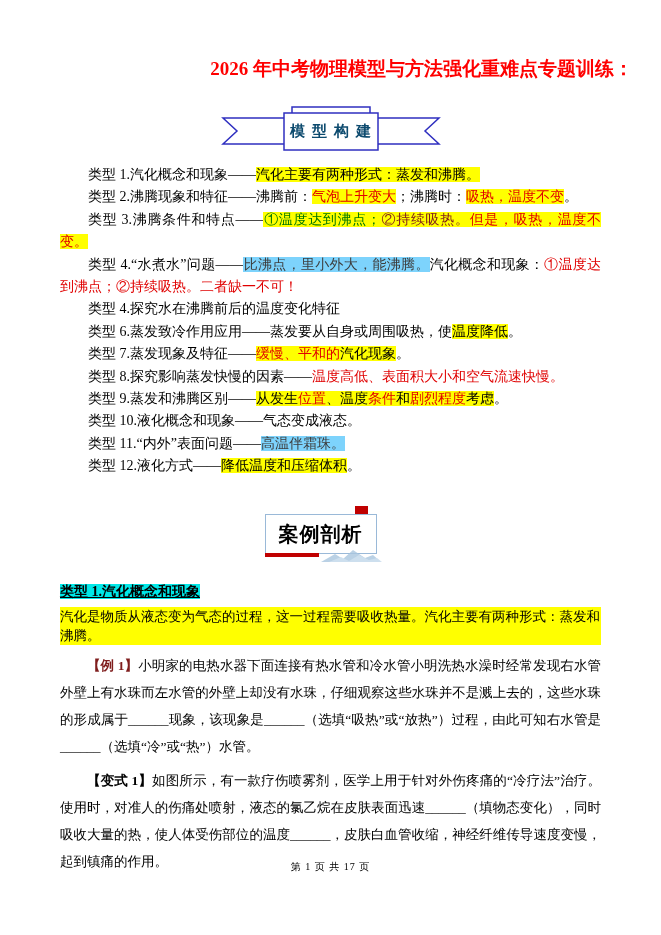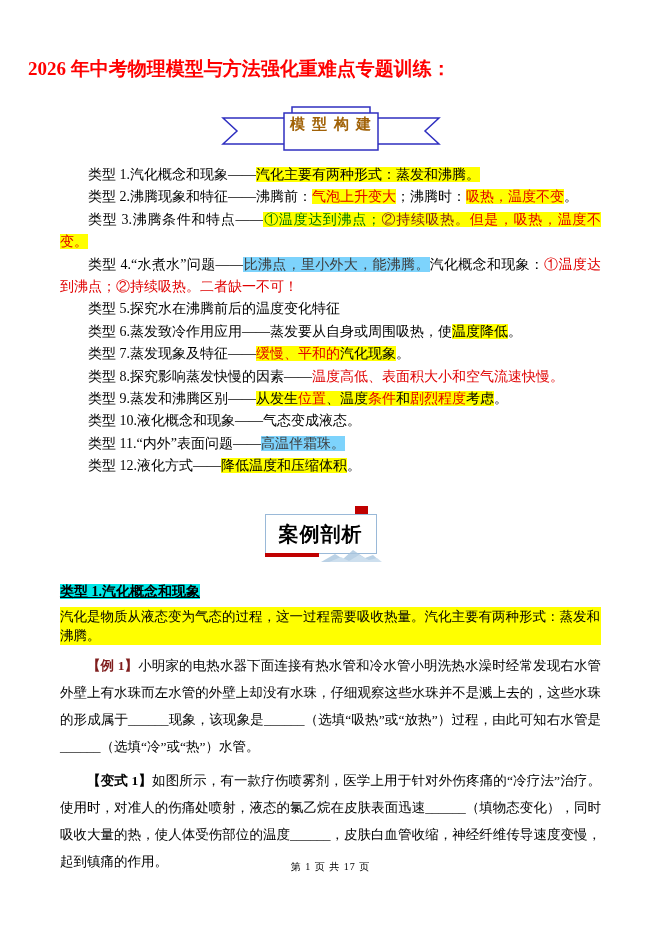--- a/index.html
+++ b/index.html
@@ -4,28 +4,28 @@
 <style>
   * { box-sizing: border-box; }
   html,body { margin:0; padding:0; background:#ffffff; }
   .page {
     width:661px; height:935px; margin:0 auto; position:relative;
     background:#ffffff; overflow:hidden;
     font-family:"Liberation Serif","DejaVu Serif",serif;
     color:#000;
   }
   
-  .title { margin:50px 28px 0; text-align:left; color:#ff0000;
+  .title { margin:50px 28px 0; text-align:right; color:#ff0000;
            font-weight:bold; font-size:19px; line-height:38px; }
   .tline { display:block; white-space:nowrap; }
   
   .ribbon { position:relative; width:222px; height:58px; margin:14px auto 4px; }
   .ribbon svg { position:absolute; left:0; top:0; }
-  .ribbon-text { position:absolute; left:50%; top:22px; transform:translate(-50%,-50%);
-                 color:#a16207; font-weight:bold; font-size:15px;
+  .ribbon-text { position:absolute; left:50%; top:29px; transform:translate(-50%,-50%);
+                 color:#0c4a6e; font-weight:bold; font-size:15px;
                  letter-spacing:7px; padding-left:7px; white-space:nowrap;
                  font-family:"Liberation Serif","DejaVu Serif",serif; }
   
   .model-list { margin:4px 60px 0; font-size:14px; line-height:22.4px; }
   .model-list p { margin:0; text-indent:2em; text-align:justify; }
   .c-red    { color:#e00000; }
   .c-green  { color:#007700; }
   .c-blue   { color:#7f1d1d; }
   .c-gray   { color:#3d3d3d; }
   .h-yellow  { background:#ffff00; }
@@ -73,21 +73,21 @@
       <rect x="64" y="11" width="94" height="37" fill="#ffffff" stroke="#2f2fc0" stroke-width="1.5"></rect>
     </svg>
     <span class="ribbon-text">模型构建</span>
   </div>
 
   <div class="model-list">
     <p><span>类型 1.汽化概念和现象——</span><span class="h-yellow">汽化主要有两种形式：蒸发和沸腾。</span></p>
     <p><span>类型 2.沸腾现象和特征——沸腾前：</span><span class="c-red h-yellow">气泡上升变大</span><span>；沸腾时：</span><span class="c-red h-yellow">吸热，温度不变</span><span>。</span></p>
     <p><span>类型 3.沸腾条件和特点——</span><span class="c-green h-yellow">①温度达到沸点；</span><span class="c-blue h-yellow">②持续吸热。</span><span class="c-red h-yellow">但是，吸热，温度不变。</span></p>
     <p><span>类型 4.“水煮水”问题——</span><span class="c-gray h-magenta">比沸点，里小外大，能沸腾。</span><span>汽化概念和现象：</span><span class="c-red">①温度达到沸点；②持续吸热。二者缺一不可！</span></p>
-    <p><span>类型 5.探究水在沸腾前后的温度变化特征</span></p>
+    <p><span>类型 4.探究水在沸腾前后的温度变化特征</span></p>
     <p><span>类型 6.蒸发致冷作用应用——蒸发要从自身或周围吸热，使</span><span class="h-yellow">温度降低</span><span>。</span></p>
     <p><span>类型 7.蒸发现象及特征——</span><span class="c-red h-yellow">缓慢、平和的</span><span class="h-yellow">汽化现象</span><span>。</span></p>
     <p><span>类型 8.探究影响蒸发快慢的因素——</span><span class="c-red">温度高低、表面积大小和空气流速快慢。</span></p>
     <p><span>类型 9.蒸发和沸腾区别——</span><span class="h-yellow">从发生</span><span class="c-red h-yellow">位置</span><span class="h-yellow">、温度</span><span class="c-red h-yellow">条件</span><span class="h-yellow">和</span><span class="c-red h-yellow">剧烈程度</span><span class="h-yellow">考虑</span><span>。</span></p>
     <p><span>类型 10.液化概念和现象——气态变成液态。</span></p>
     <p><span>类型 11.“内外”表面问题——</span><span class="c-gray h-magenta">高温伴霜珠。</span></p>
     <p><span>类型 12.液化方式——</span><span class="h-yellow">降低温度和压缩体积</span><span>。</span></p>
   </div>
 
   <div class="case-banner">

